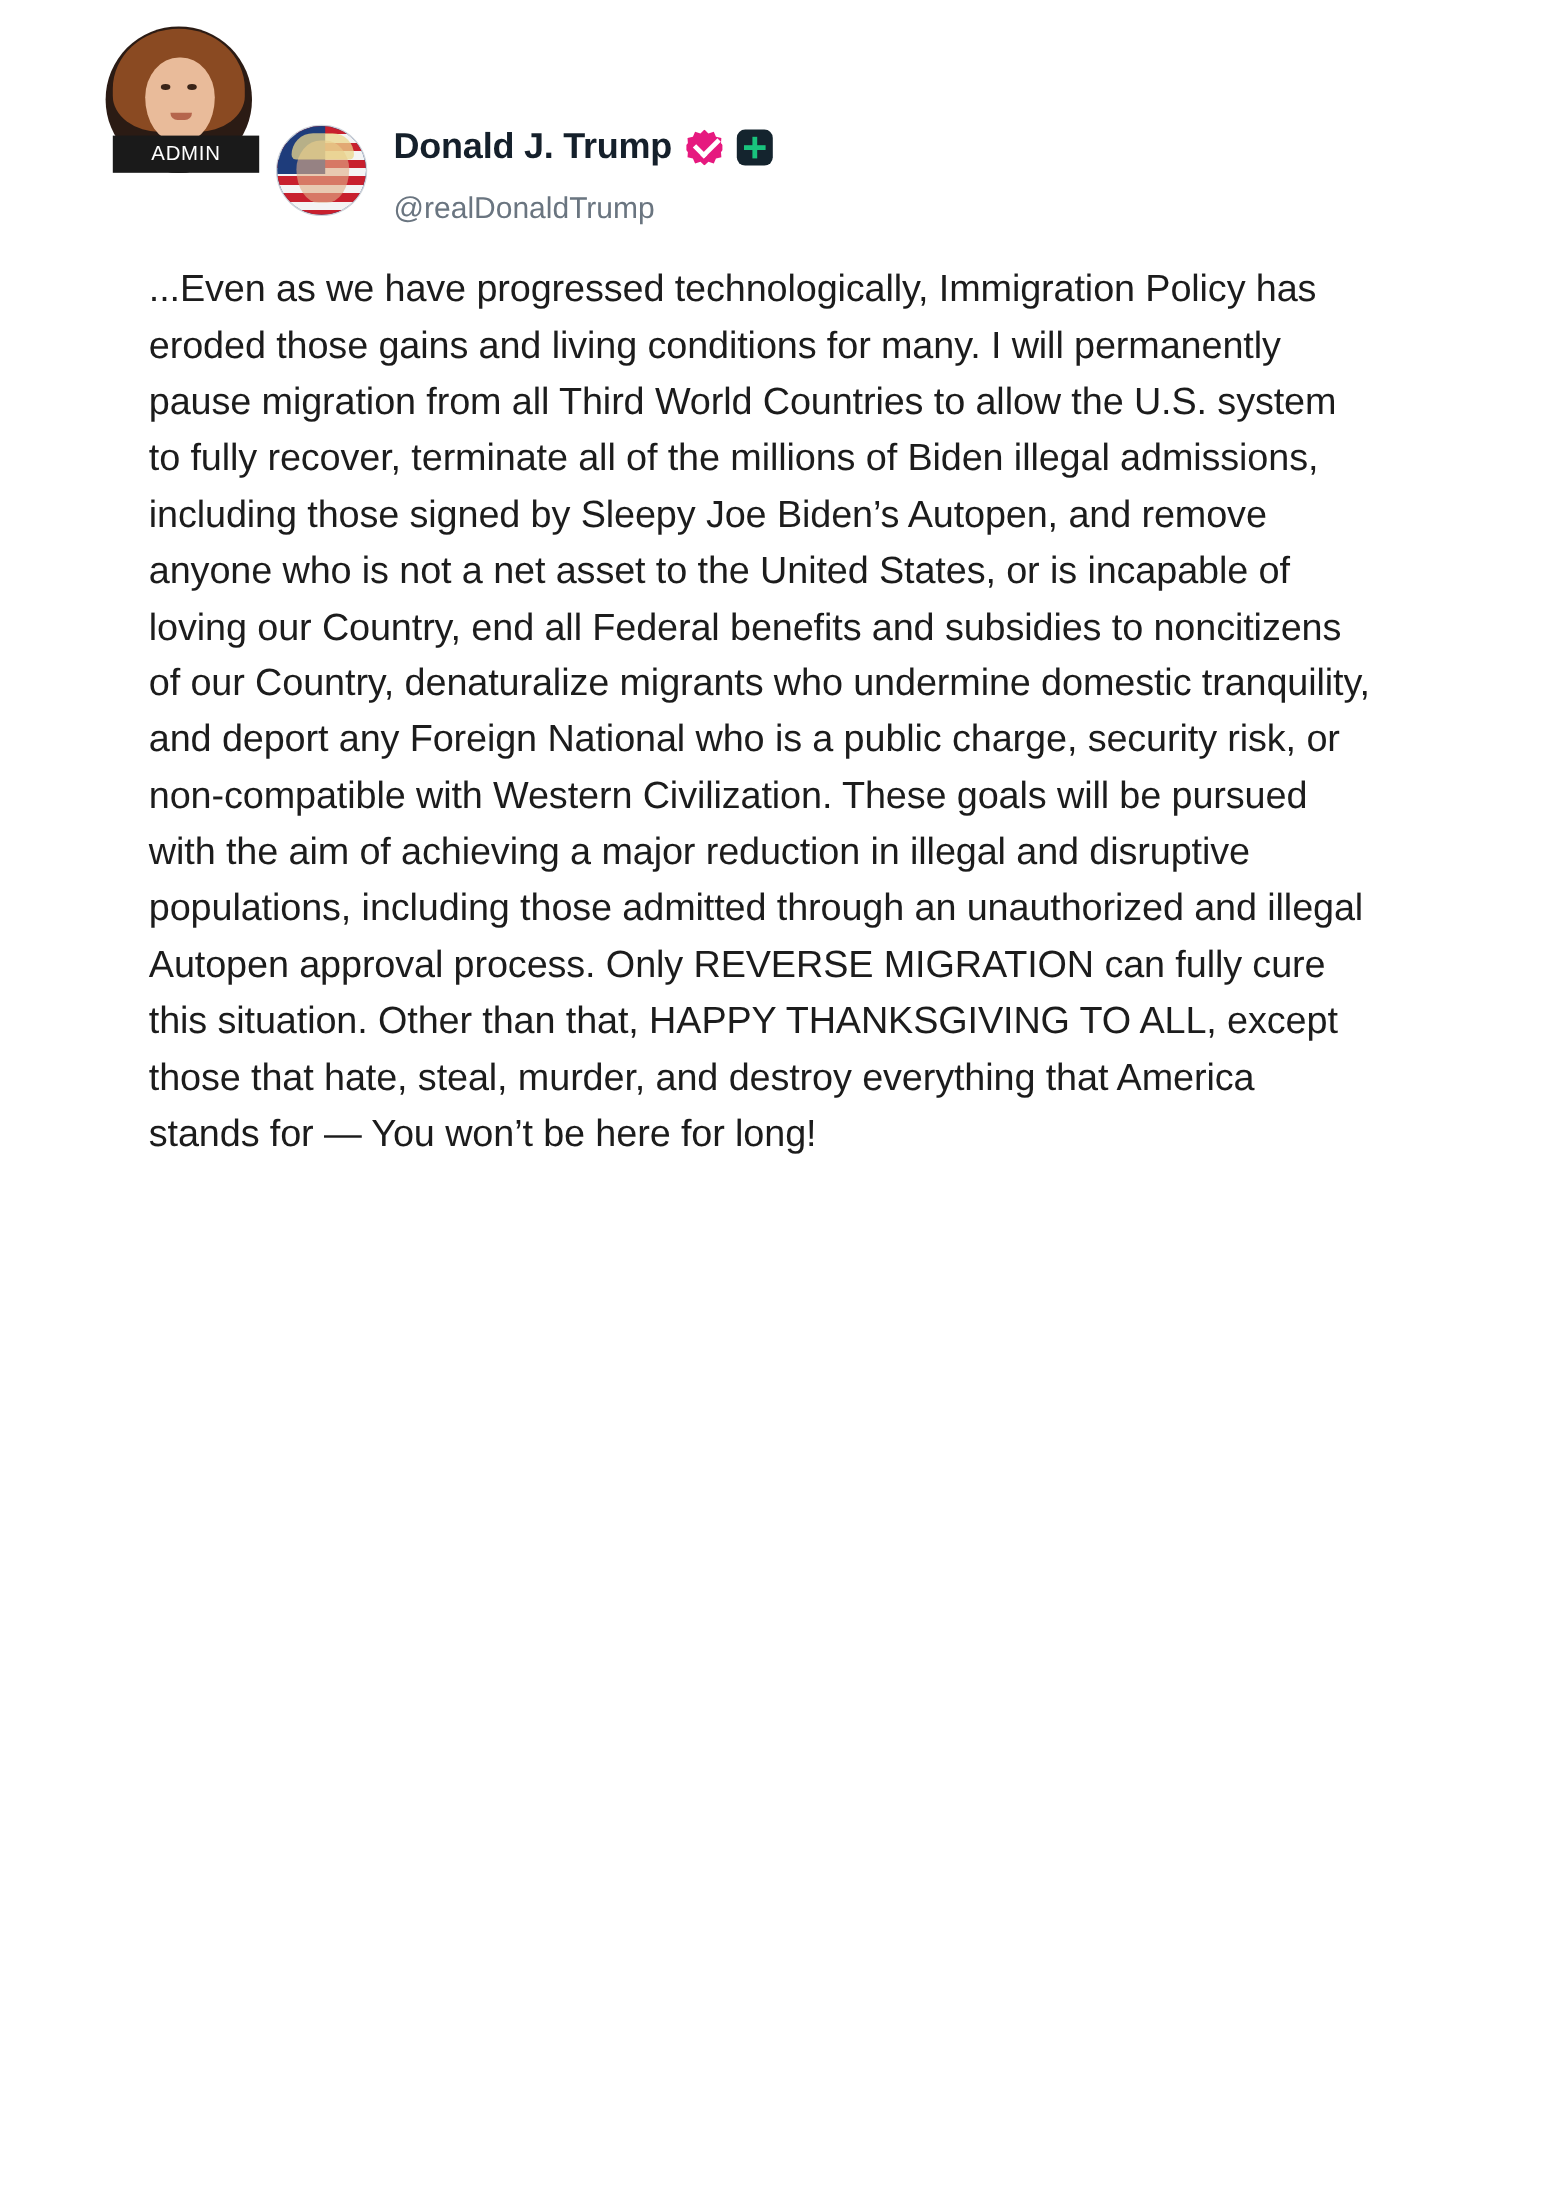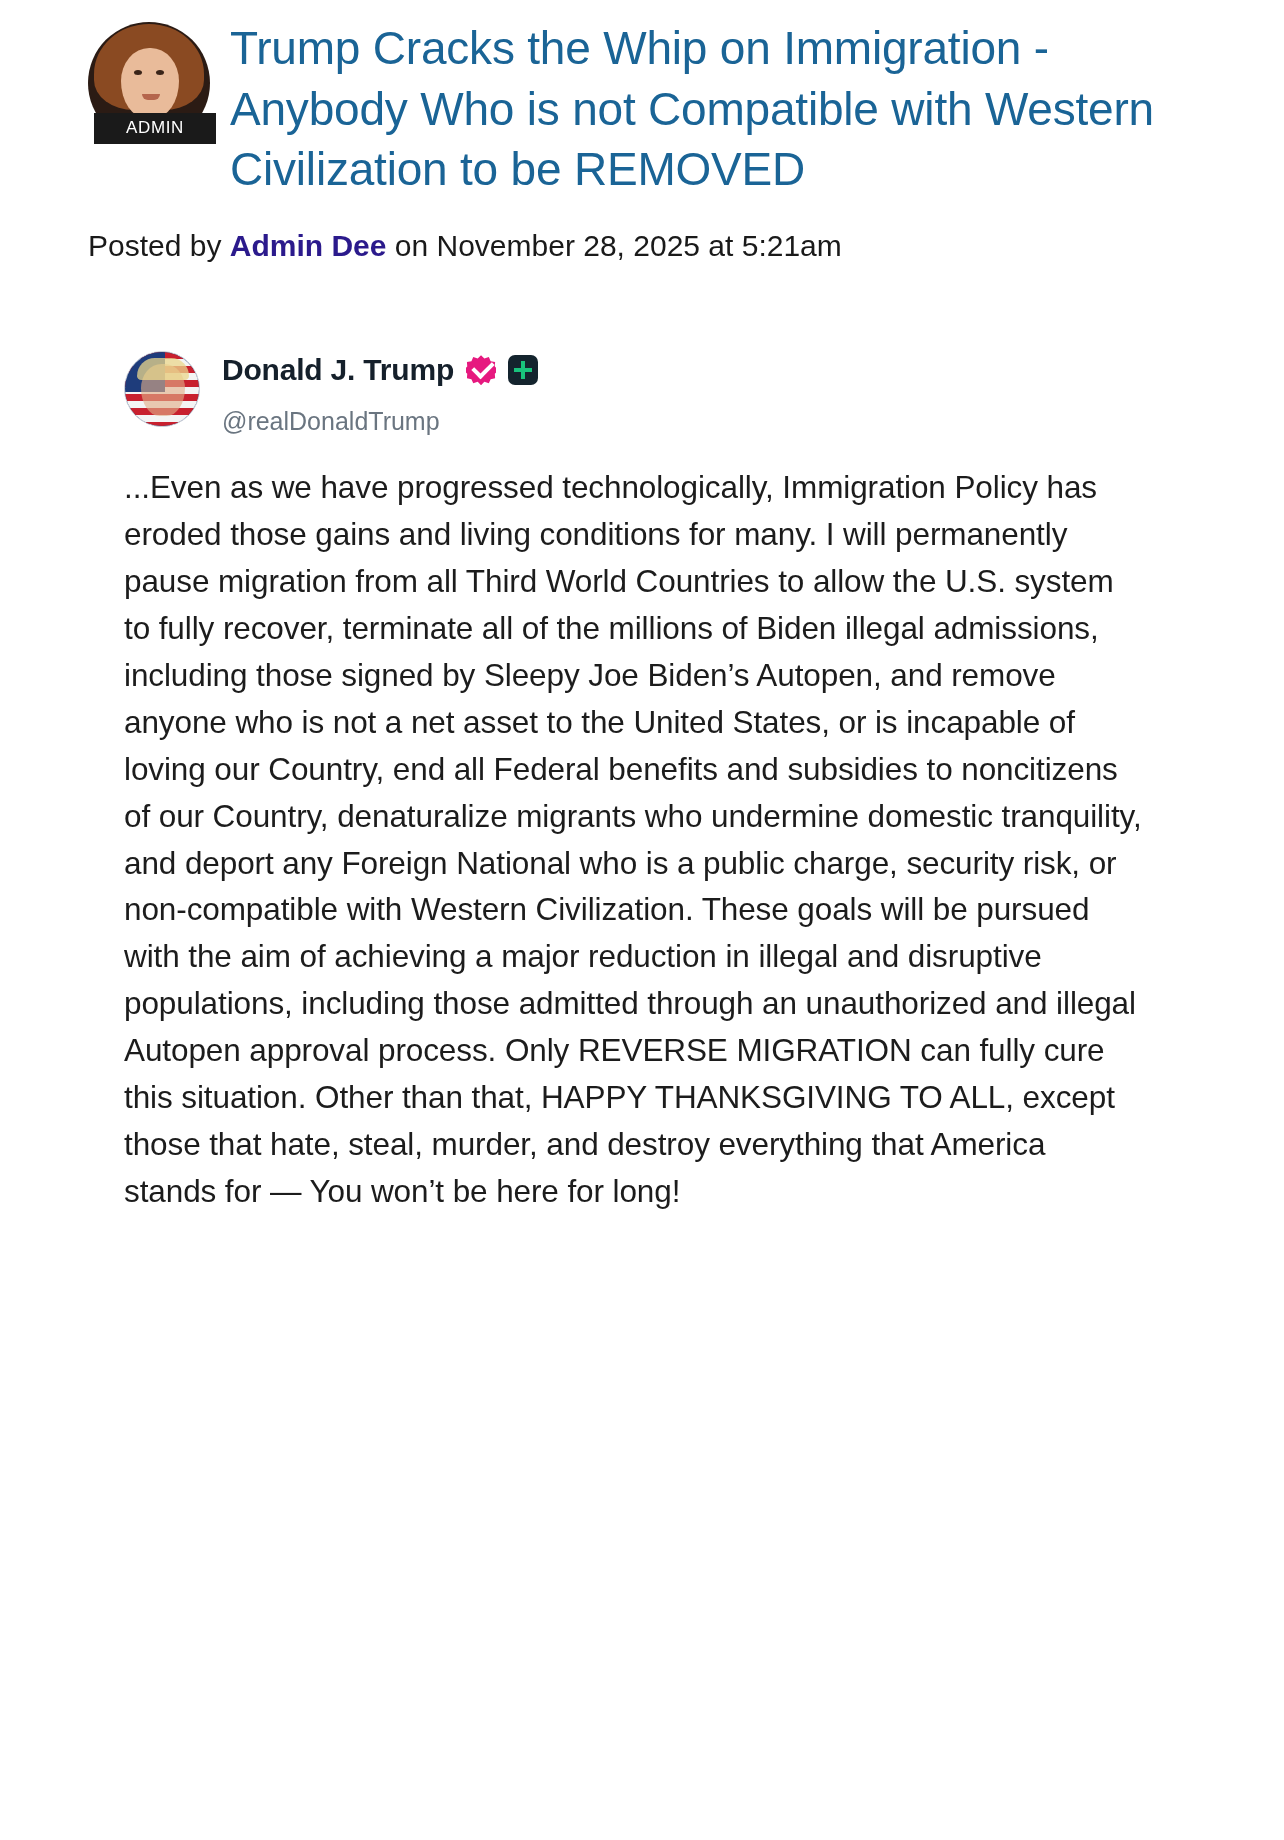--- a/index.html
+++ b/index.html
@@ -243,29 +243,21 @@
         <div class="hair"></div>
         <div class="face"></div>
         <div class="eye-l"></div>
         <div class="eye-r"></div>
         <div class="mouth"></div>
         <div class="body"></div>
       </div>
       <div class="admin-badge">ADMIN</div>
     </div>
 
-    <h1 class="post-title">
-      <a href="#">Trump Cracks the Whip on Immigration - Anybody Who is not Compatible with Western Civilization to be REMOVED</a>
-    </h1>
-
-    <div class="byline">
-      <span>Posted by</span>
-      <a href="#" class="author">Admin Dee</a>
-      <span>on November 28, 2025 at 5:21am</span>
-    </div>
+
   </div>
 
   <div class="embed">
     <div class="embed-head">
       <div class="tavatar">
         <div class="stripes"></div>
         <div class="canton"></div>
         <div class="face2"></div>
         <div class="hair2"></div>
       </div>

